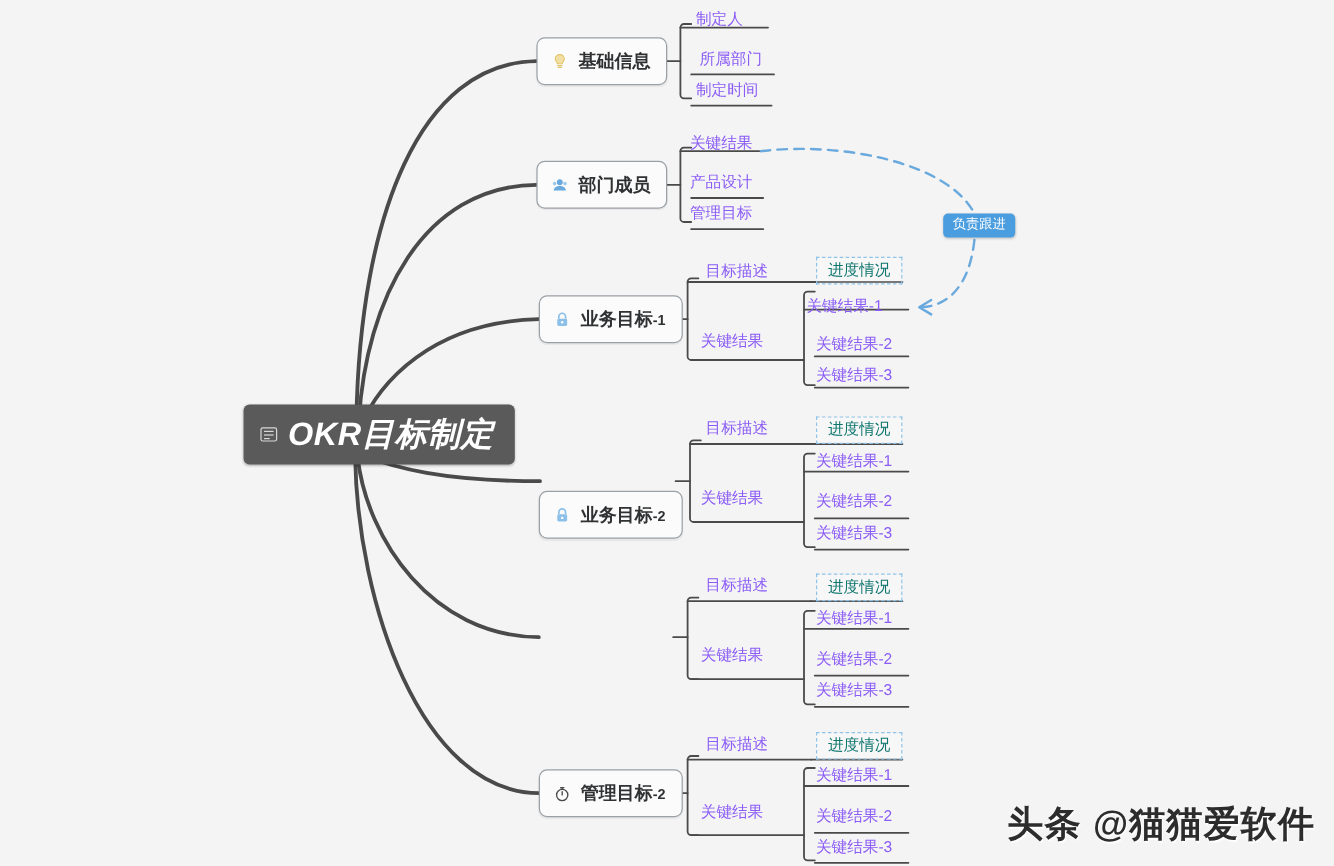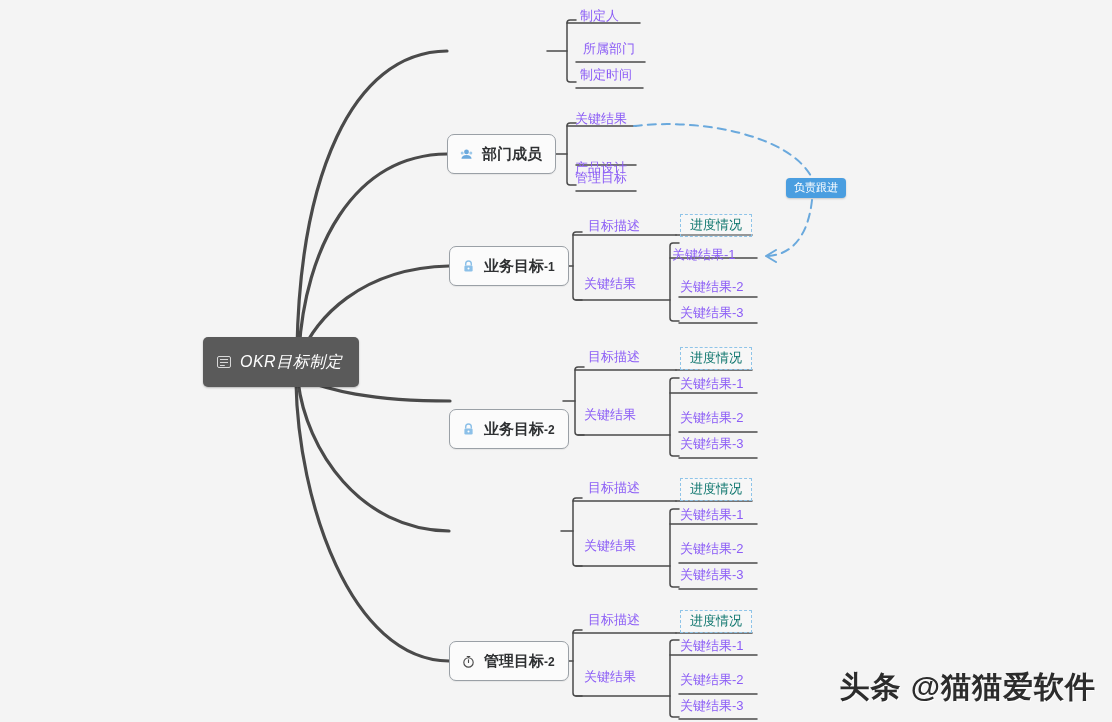--- a/index.html
+++ b/index.html
@@ -38,23 +38,23 @@
     align-items: center;
     gap: 9px;
     padding: 0 17px 0 14px;
     background: #5a5a5a;
     border-radius: 5px;
     box-shadow: 0 1px 2px rgba(0,0,0,.25);
     box-sizing: border-box;
   }
   .root-label {
     color: #ffffff;
-    font-size: 16px;
+    font-size: 27px;
     font-style: italic;
-    font-weight: 400;
+    font-weight: 700;
     letter-spacing: .5px;
     white-space: nowrap;
   }
   .root-ico {
     width: 14px; height: 12px;
     position: relative;
     flex: none;
   }
   .root-ico::before {
     content: "";
@@ -223,37 +223,46 @@
       <path d="M812,200 C808,238 790,256 766,256"></path>
     </g>
     <path d="M766,256 L776,250 M766,256 L776,262" fill="none" stroke="#6aa9dd" stroke-width="2" stroke-linecap="round"></path>
   </svg>
 
   <div class="root-node">
     <span class="root-ico"></span>
     <span class="root-label">OKR目标制定</span>
   </div>
 
+  <div class="n1" style="left:447px; top:31px;">
+    <svg class="ico" viewBox="0 0 16 16">
+      <path d="M8 1.6c-2.3 0-4 1.7-4 3.8 0 1.4.7 2.3 1.3 3 .4.5.6.8.6 1.3h4.2c0-.5.2-.8.6-1.3.6-.7 1.3-1.6 1.3-3 0-2.1-1.7-3.8-4-3.8z" fill="#f2dfa4" stroke="#e2c56a" stroke-width="1"></path>
+      <path d="M6.1 11.3h3.8M6.5 12.9h3" stroke="#e2c56a" stroke-width="1.1" stroke-linecap="round"></path>
+    </svg>
+    <span class="t">
+      <span>基础信息</span><span class="sfx"></span>
+    </span>
+  </div>
   <div class="lbl" style="left:580px; top:8px;">制定人</div>
   <div class="lbl" style="left:583px; top:41px;">所属部门</div>
   <div class="lbl" style="left:580px; top:67px;">制定时间</div>
 
   <div class="n1" style="left:447px; top:134px;">
     <svg class="ico" viewBox="0 0 16 16">
       <circle cx="8" cy="5.2" r="2.6" fill="#6aa9dd"></circle>
       <path d="M2.6 12.6c0-2.6 2.4-4.1 5.4-4.1s5.4 1.5 5.4 4.1z" fill="#6aa9dd"></path>
       <circle cx="3.4" cy="6.4" r="1.6" fill="#9ec9ea"></circle>
       <circle cx="12.6" cy="6.4" r="1.6" fill="#9ec9ea"></circle>
     </svg>
     <span class="t">
       <span>部门成员</span><span class="sfx"></span>
     </span>
   </div>
   <div class="lbl" style="left:575px; top:111px;">关键结果</div>
-  <div class="lbl" style="left:575px; top:144px;margin-top:16px;">产品设计</div>
+  <div class="lbl" style="left:575px; top:144px;">产品设计</div>
   <div class="lbl" style="left:575px; top:170px;">管理目标</div>
 
   <div class="n1" style="left:449px; top:246px;align-items:center;">
     <svg class="ico" viewBox="0 0 16 16">
       <path d="M5 7V5.2a3 3 0 0 1 6 0V7" fill="none" stroke="#8cc0e8" stroke-width="1.5"></path>
       <rect x="3.6" y="7" width="8.8" height="6.4" rx="1.3" fill="#8cc0e8"></rect>
       <circle cx="8" cy="10.2" r="1.1" fill="#ffffff"></circle>
     </svg>
     <span class="t">
       <span>业务目标</span><span class="sfx">-1</span>

